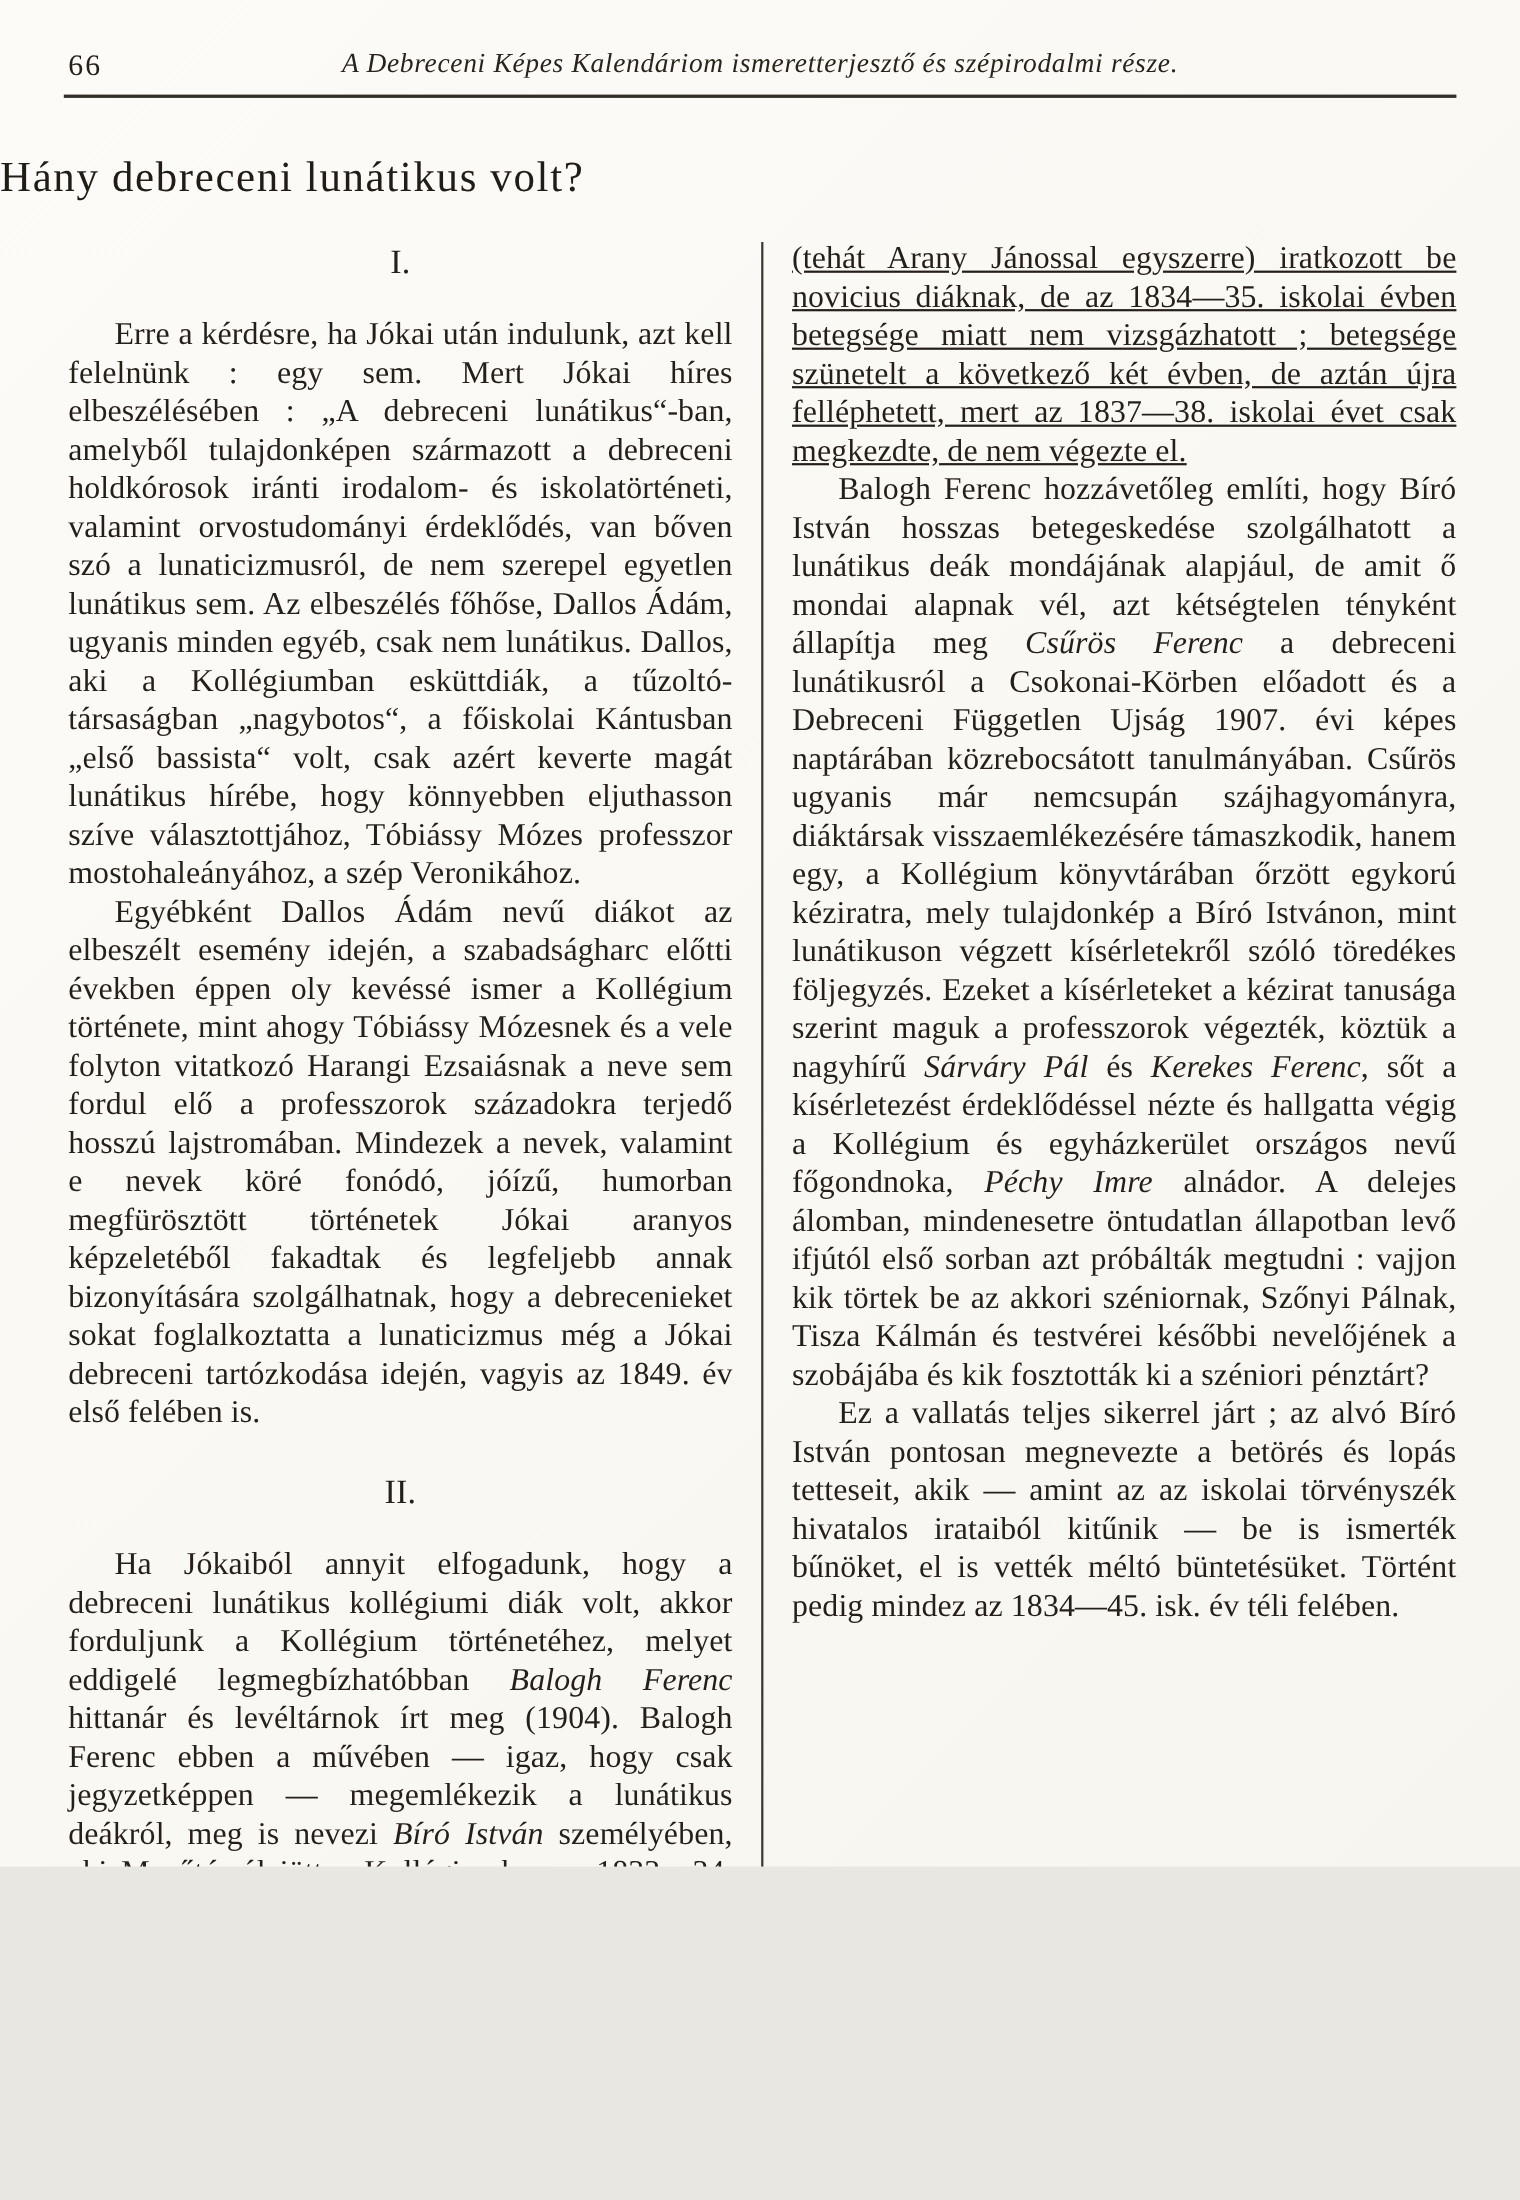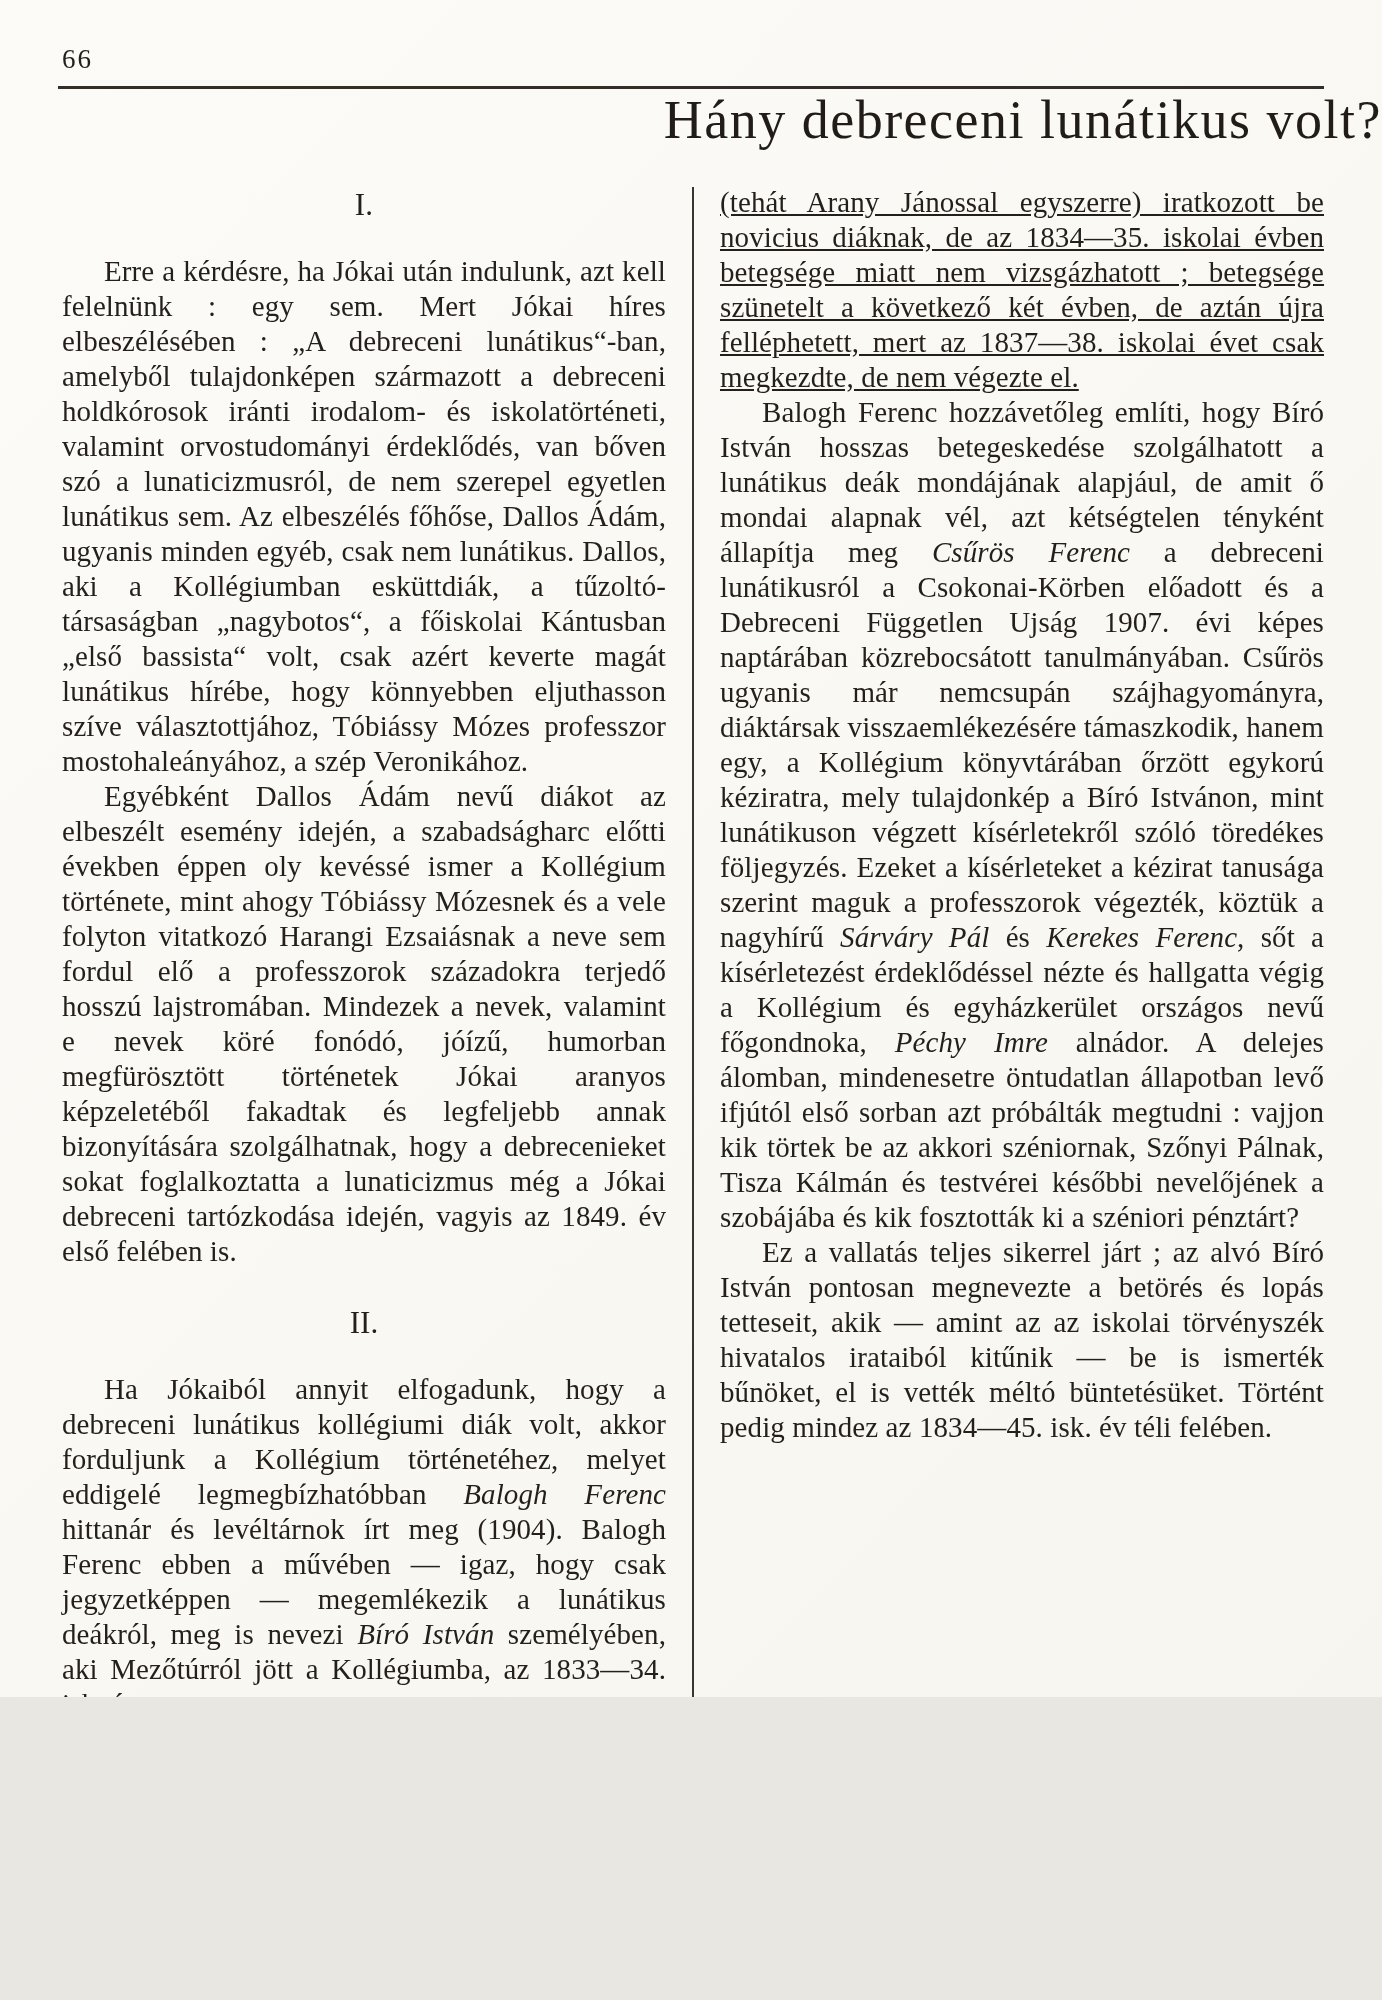--- a/index.html
+++ b/index.html
@@ -33,24 +33,25 @@
     font-size: 25px;
     letter-spacing: 0.6px;
     color: #2a241e;
   }
   .header-rule {
     margin: 8px 58px 0 58px;
     height: 3px;
     background: #332e27;
   }
   .article-title {
-    text-align: right;
-    font-size: 54px;
+    text-align: left;
+    font-size: 39px;
     font-weight: 500;
     letter-spacing: 1.5px;
+    margin-top: 50px;
     color: #211c17;
   }
   .columns {
     display: flex;
     align-items: stretch;
     padding: 34px 58px 0 62px;
   }
   .col {
     flex: 1 1 0;
     font-size: 29px;
@@ -75,20 +76,21 @@
   p.paragraph { text-indent: 42px; }
   p.paragraph.no-indent { text-indent: 0; text-decoration: underline; }
   .italic { font-style: italic; }
 </style>
 </head>
 <body>
 
 <div class="page">
   <div class="header-row">
     <span class="page-number">66</span>
+    <span class="running-title">A Debreceni Képes Kalendáriom ismeretterjesztő és szépirodalmi része.</span>
   </div>
   <div class="header-rule"></div>
   <h1 class="article-title">Hány debreceni lunátikus volt?</h1>
   <div class="columns">
     <div class="col">
         <div class="section-heading">I.</div>
         <p class="paragraph"><span>Erre a kérdésre, ha Jókai után indulunk, azt kell felelnünk : egy sem. Mert Jókai híres elbeszélésében : „A debreceni lunátikus“-ban, amelyből tulajdonképen származott a debreceni holdkórosok iránti irodalom- és iskolatörténeti, valamint orvostudományi érdeklődés, van bőven szó a lunaticizmusról, de nem szerepel egyetlen lunátikus sem. Az elbeszélés főhőse, Dallos Ádám, ugyanis minden egyéb, csak nem lunátikus. Dallos, aki a Kollégiumban esküttdiák, a tűzoltó-társaságban „nagybotos“, a főiskolai Kántusban „első bassista“ volt, csak azért keverte magát lunátikus hírébe, hogy könnyebben eljuthasson szíve választottjához, Tóbiássy Mózes professzor mostohaleányához, a szép Veronikához.</span></p>
         <p class="paragraph"><span>Egyébként Dallos Ádám nevű diákot az elbeszélt esemény idején, a szabadságharc előtti években éppen oly kevéssé ismer a Kollégium története, mint ahogy Tóbiássy Mózesnek és a vele folyton vitatkozó Harangi Ezsaiásnak a neve sem fordul elő a professzorok századokra terjedő hosszú lajstromában. Mindezek a nevek, valamint e nevek köré fonódó, jóízű, humorban megfürösztött történetek Jókai aranyos képzeletéből fakadtak és legfeljebb annak bizonyítására szolgálhatnak, hogy a debrecenieket sokat foglalkoztatta a lunaticizmus még a Jókai debreceni tartózkodása idején, vagyis az 1849. év első felében is.</span></p>
         <div class="section-heading later">II.</div>
         <p class="paragraph"><span>Ha Jókaiból annyit elfogadunk, hogy a debreceni lunátikus kollégiumi diák volt, akkor forduljunk a Kollégium történetéhez, melyet eddigelé legmegbízhatóbban </span><span class="italic">Balogh Ferenc</span><span> hittanár és levéltárnok írt meg (1904). Balogh Ferenc ebben a művében — igaz, hogy csak jegyzetképpen — megemlékezik a lunátikus deákról, meg is nevezi </span><span class="italic">Bíró István</span><span> személyében, aki Mezőtúrról jött a Kollégiumba, az 1833—34. isk. évre</span></p>

